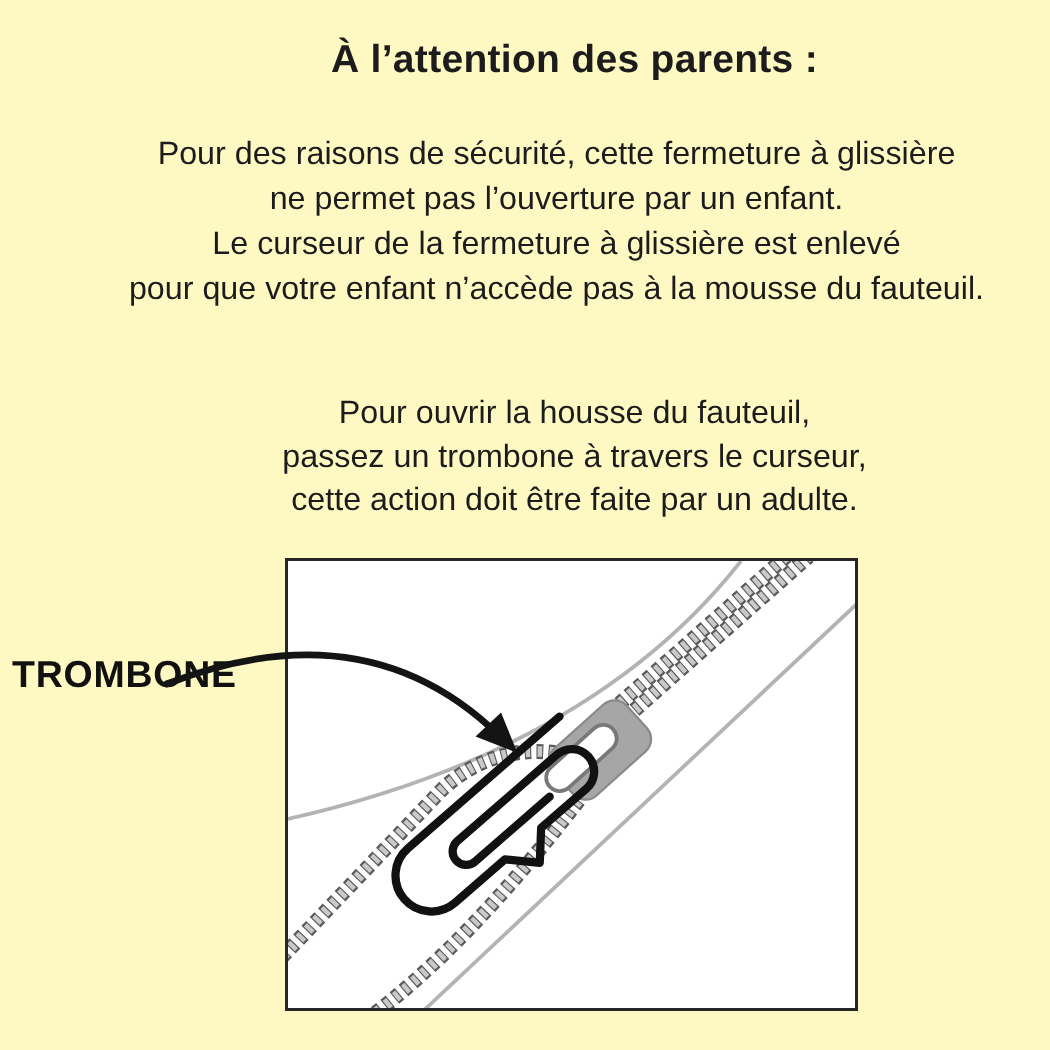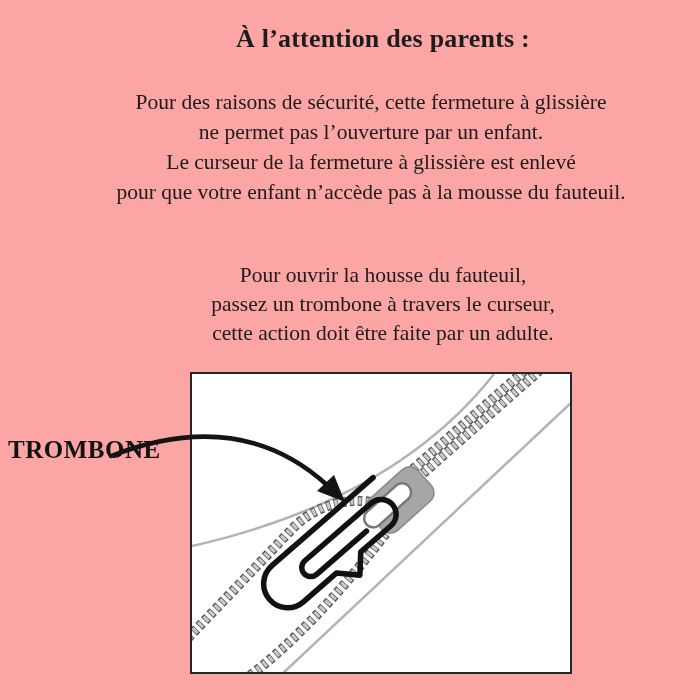--- a/index.html
+++ b/index.html
@@ -1,18 +1,18 @@
 <!DOCTYPE html>
 <html><head>
 <meta charset="utf-8">
 <style>
   html,body { margin:0; padding:0; background:#ffffff; }
   .page {
-    position:relative; width:700px; height:700px; background:#fca5a5;
-    font-family:Liberation Serif, serif;
+    position:relative; width:700px; height:700px; background:#fef9c3;
+    font-family:Liberation Sans, sans-serif;
     color:#1c1c1c; overflow:hidden;
   }
   .title {
     position:absolute; top:24px; left:33px; width:700px;
     text-align:center; font-size:26px; font-weight:bold; letter-spacing:0.2px;
   }
   .para { position:absolute; width:700px; }
   .para-intro { top:87px; left:21px; }
   .para-instructions { top:261px; left:33px; }
   .line { text-align:center; font-size:21.5px; line-height:30px; }

